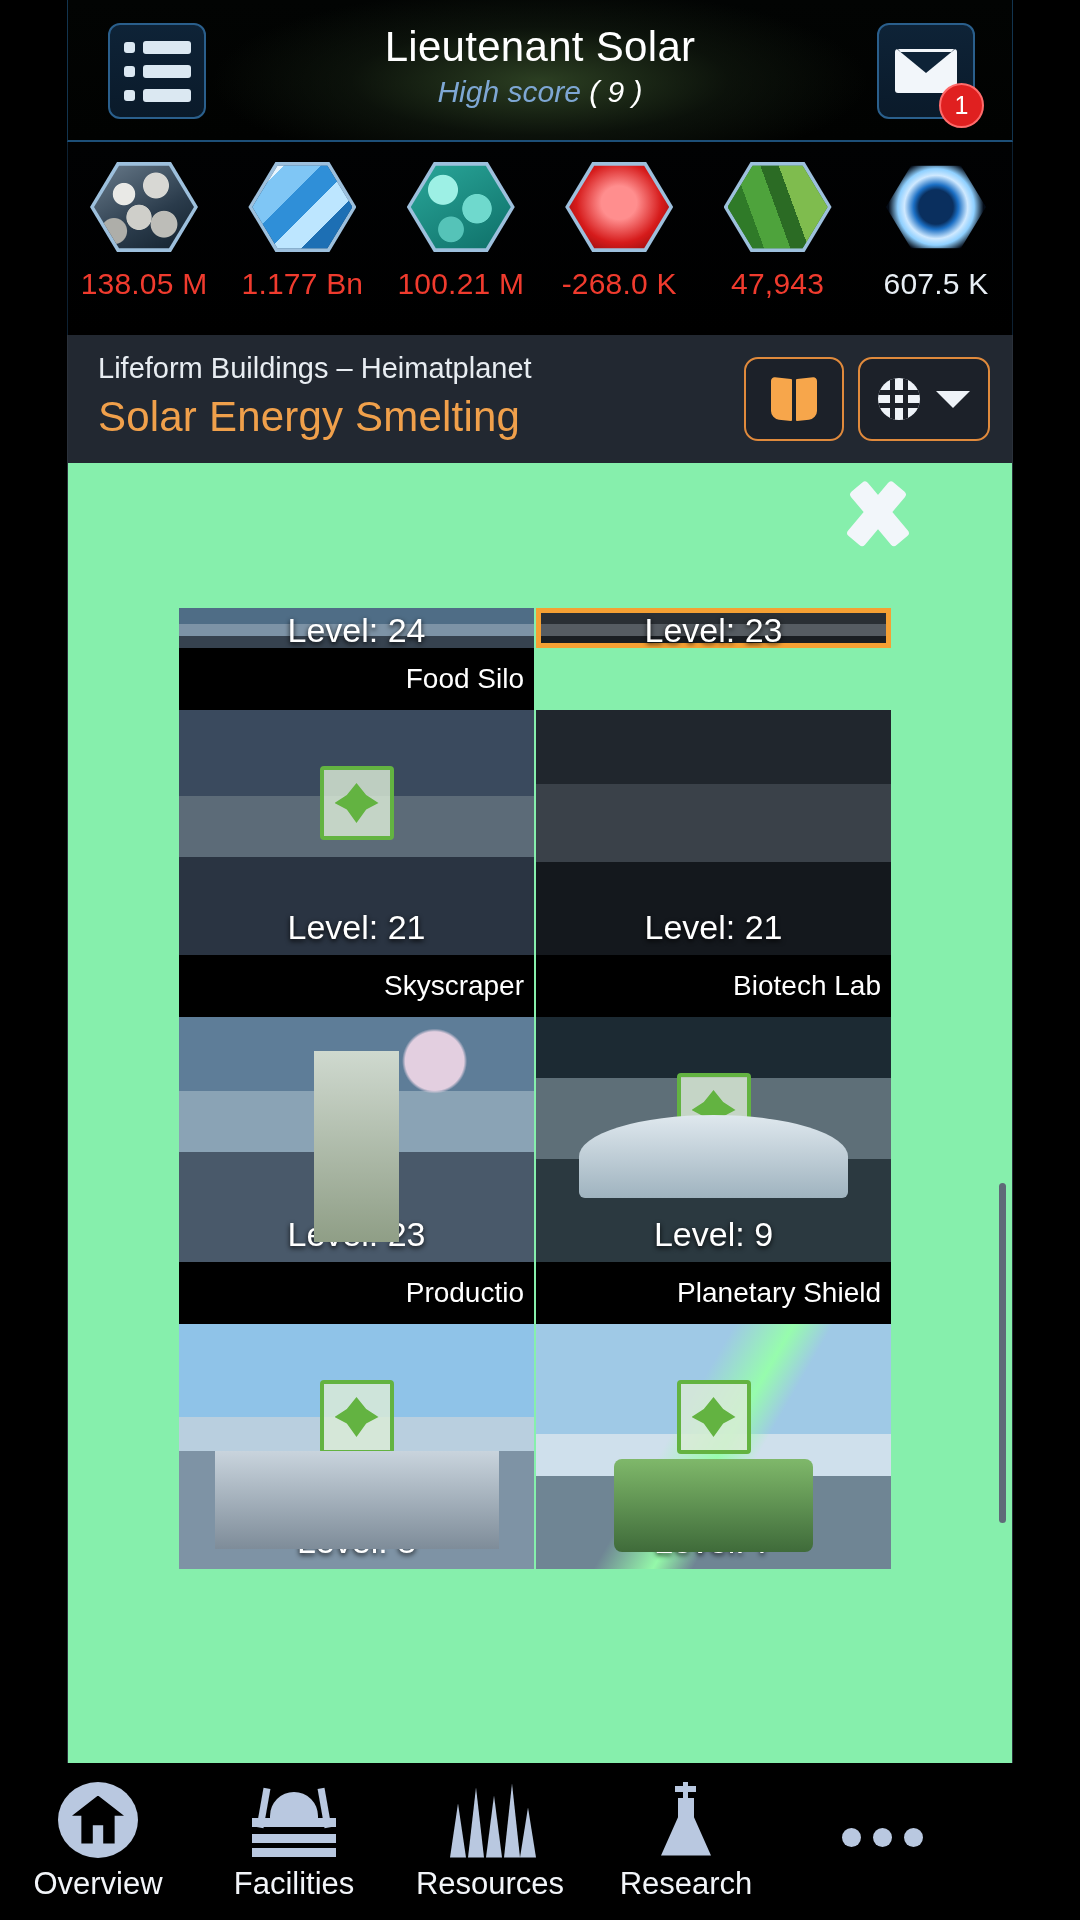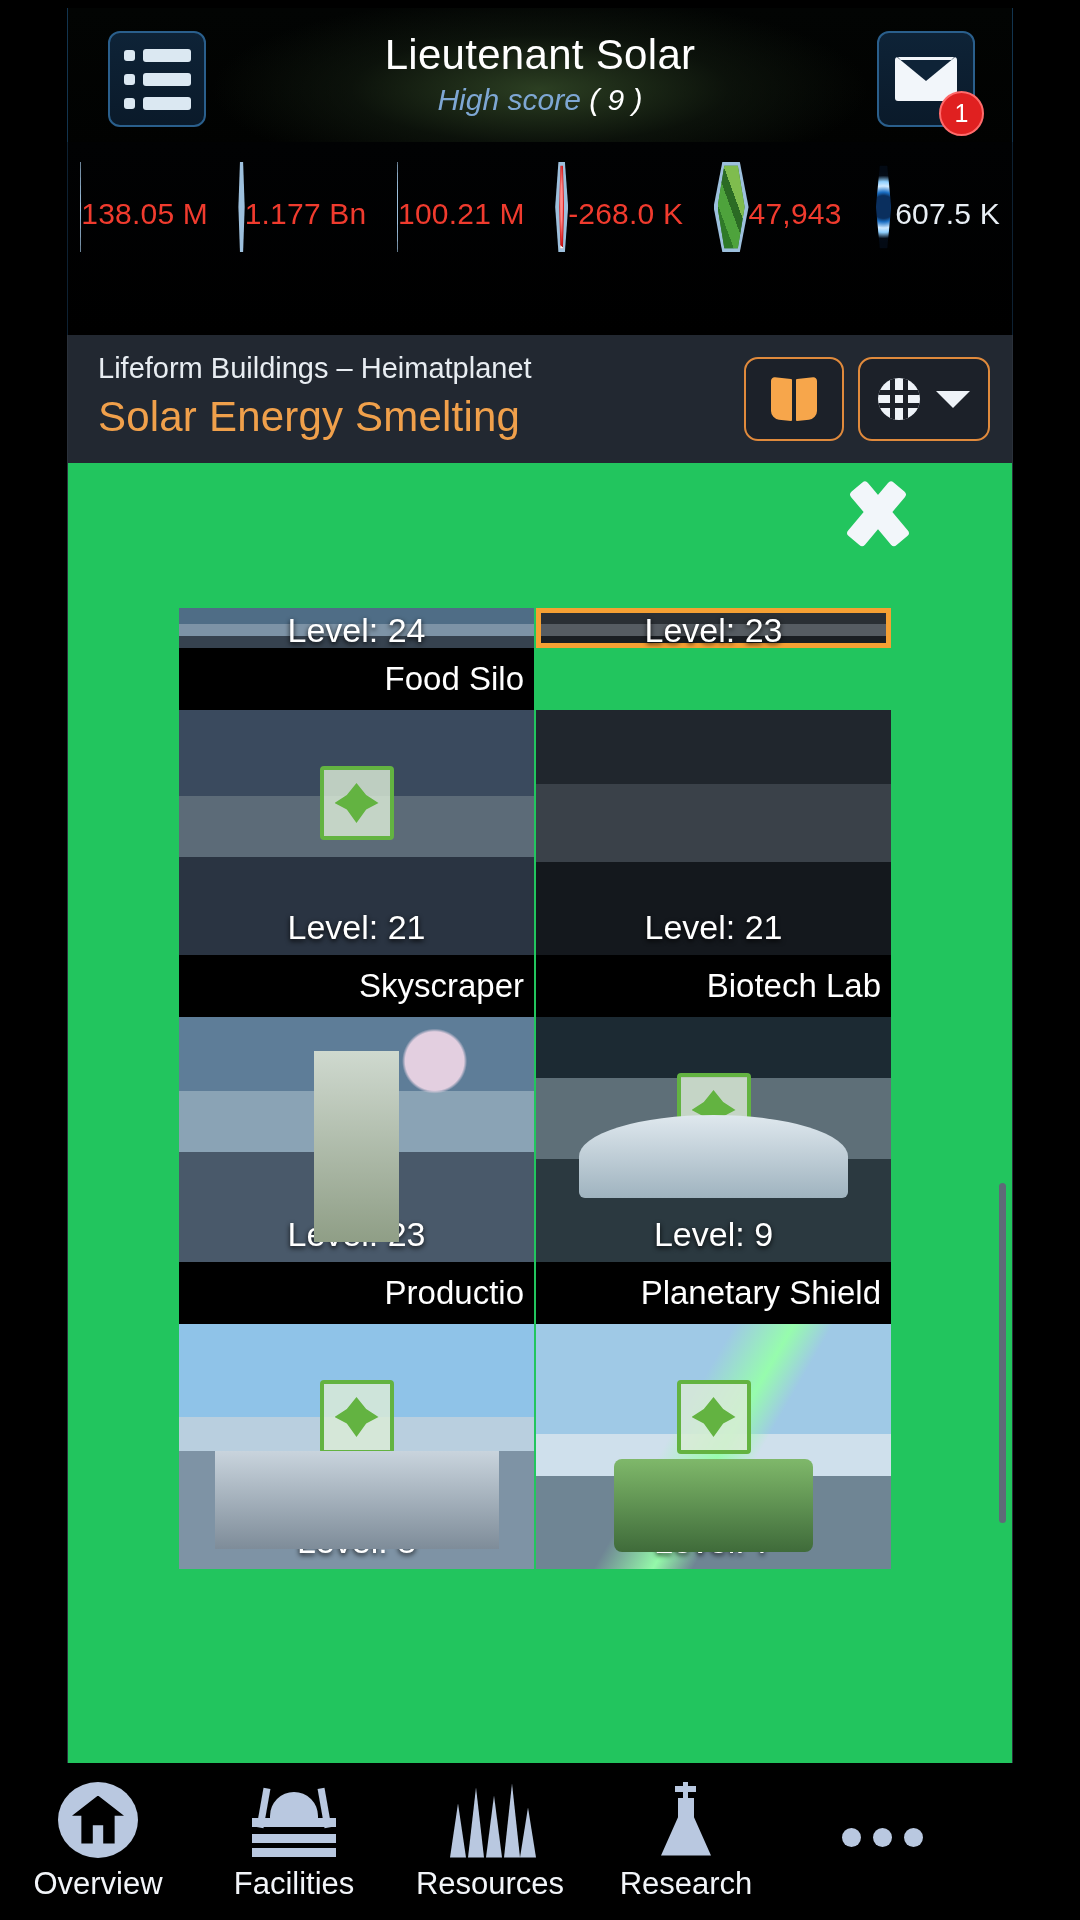--- a/index.html
+++ b/index.html
@@ -4,21 +4,21 @@
 <style>
   * { margin:0; padding:0; box-sizing:border-box; }
   html,body { width:1080px; height:1920px; background:#000; overflow:hidden; }
   body { font-family:"Liberation Sans", sans-serif; color:#fff; }
 
   
   #app { position:relative; width:1080px; height:1920px; background:#000; }
 
   
   .topbar {
-    position:absolute; left:67px; top:8px; width:946px; height:142px;
+    position:absolute; left:67px; top:0; width:946px; height:142px;
     background:
       radial-gradient(ellipse 420px 120px at 50% 58%, rgba(46,66,36,.95) 0%, rgba(20,30,18,.55) 45%, rgba(2,4,3,0) 78%),
       linear-gradient(#020403,#010201);
     border-bottom:2px solid #1d4f78;
     border-left:1px solid #12344f;
     border-right:1px solid #12344f;
   }
   .menu-btn {
     position:absolute; left:40px; top:23px; width:98px; height:96px;
     background:linear-gradient(#0e2337,#0a1a2a);
@@ -53,21 +53,21 @@
   }
 
   
   .resbar {
     position:absolute; left:67px; top:142px; width:946px; height:193px;
     background:linear-gradient(#010203,#000);
     border-left:1px solid #0d2133; border-right:1px solid #0d2133;
     display:flex; align-items:flex-start; justify-content:space-between;
     padding:18px 12px 0 12px;
   }
-  .res { width:128px; display:flex; flex-direction:row; align-items:center; }
+  .res { width:128px; display:flex; flex-direction:column; align-items:center; }
   .hexwrap { width:108px; height:94px; position:relative; }
   .hexborder {
     position:absolute; inset:0;
     clip-path:polygon(25% 2%,75% 2%,100% 50%,75% 98%,25% 98%,0% 50%);
     background:#9dc0dd;
   }
   .hexinner {
     position:absolute; inset:4px;
     clip-path:polygon(25% 2%,75% 2%,100% 50%,75% 98%,25% 98%,0% 50%);
   }
@@ -135,37 +135,37 @@
   .globe-icon { width:42px; height:42px; border-radius:50%; background:#eef3f8; position:relative; overflow:hidden; }
   .globe-icon:before { content:""; position:absolute; left:0; right:0; top:12px; height:5px; background:#1c2129;
      box-shadow:0 13px 0 #1c2129; }
   .globe-icon:after { content:""; position:absolute; top:0; bottom:0; left:12px; width:5px; background:#1c2129;
      box-shadow:13px 0 0 #1c2129; }
   .caret { width:0;height:0;border-left:17px solid transparent;border-right:17px solid transparent;border-top:17px solid #eef3f8; }
 
   
   .content {
     position:absolute; left:67px; top:463px; width:946px; height:1300px;
-    background:#22c55e; overflow:hidden;
+    background:#86efac; overflow:hidden;
     border-left:1px solid #2a313b; border-right:1px solid #2a313b;
   }
   .chevron-down {
     position:absolute; right:86px; top:18px; width:96px; height:58px;
   }
   .chevron-down:before, .chevron-down:after {
     content:""; position:absolute; top:6px; width:22px; height:70px; background:#f2f6fa; border-radius:4px;
   }
   .chevron-down:before { left:16px; transform:rotate(-40deg); transform-origin: top center;}
   .chevron-down:after { right:16px; transform:rotate(40deg); transform-origin: top center;}
 
   .grid-wrap { position:absolute; left:111px; top:145px; width:712px; bottom:0; overflow:hidden; }
   .grid { display:grid; grid-template-columns:355px 355px; column-gap:2px; }
   .cell { width:355px; }
   .cap {
-    height:62px; background:#000; color:#fff; font-size:33px;
+    height:62px; background:#000; color:#fff; font-size:28px;
     display:flex; align-items:center; justify-content:flex-end; padding-right:10px; overflow:hidden; white-space:nowrap;
   }
   .thumb { position:relative; width:355px; height:245px; overflow:hidden; }
   .thumb .lvl {
     position:absolute; left:0; right:0; bottom:8px; text-align:center;
     font-size:34px; color:#fff; text-shadow:0 2px 5px rgba(0,0,0,.9);
   }
   .thumb.top-crop { height:40px; }
   .thumb.top-crop .lvl { bottom:-2px; }
   .sel-outline { outline:5px solid #f5a033; outline-offset:-5px; }

